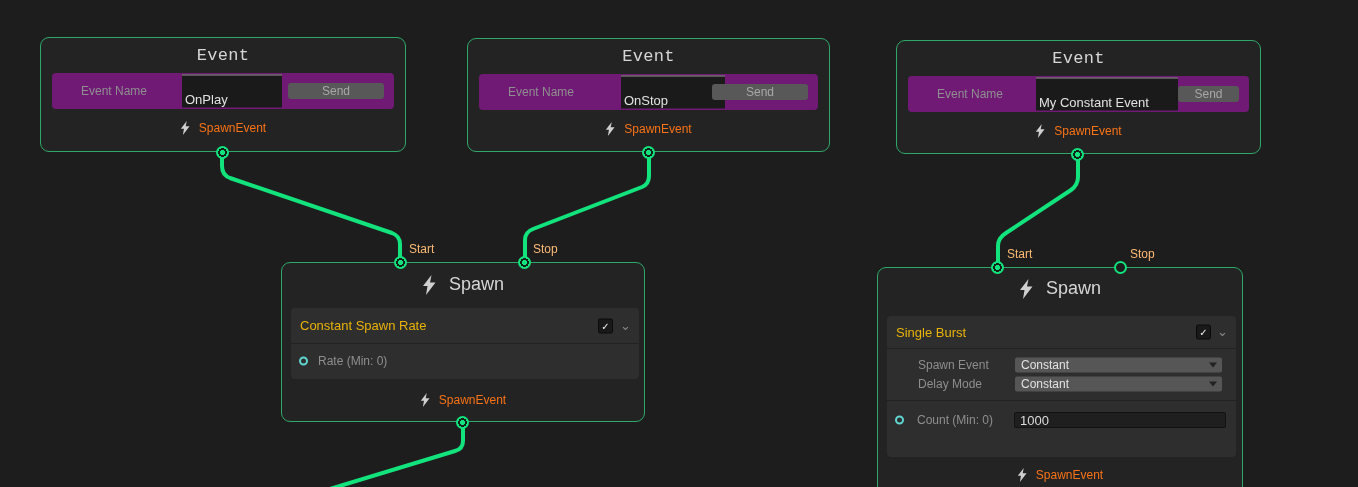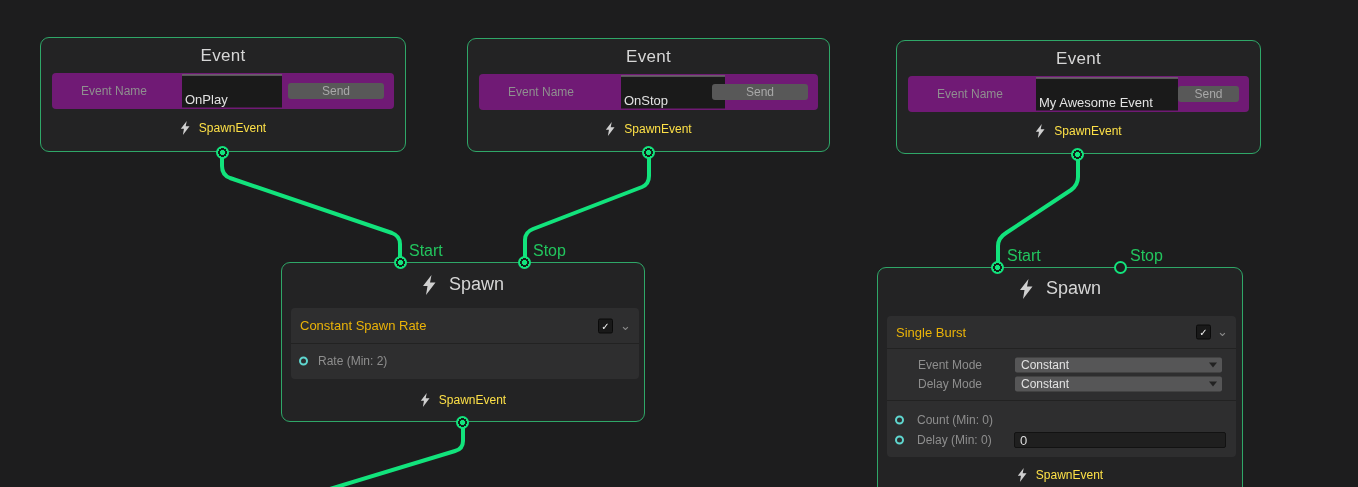--- a/index.html
+++ b/index.html
@@ -1,33 +1,33 @@
 <!DOCTYPE html>
 <html><head>
 <meta charset="utf-8">
 <style>
   html,body{margin:0;padding:0;background:#161616;}
   .canvas{position:relative;width:1358px;height:487px;background:#1d1d1e;overflow:hidden;
           font-family:"Liberation Sans",sans-serif;-webkit-font-smoothing:antialiased;}
 
   
   .node{position:absolute;background:#232324;border:1px solid #2fa768;border-radius:9px;box-sizing:border-box;}
-  .node-title{color:#d6d6d6;font-size:17px;text-align:center;padding-top:8px;letter-spacing:.3px;}
+  .node-title{color:#d6d6d6;font-size:17px;text-align:center;padding-top:8px;letter-spacing:.3px;font-family:Liberation Mono, monospace;}
 
   
   .event-row{position:absolute;left:11px;right:11px;top:35px;height:36px;background:#701a75;border-radius:4px;}
   .field-label{position:absolute;left:29px;top:50%;transform:translateY(-50%);font-size:12px;color:#8f8f8f;white-space:nowrap;}
   .event-field{position:absolute;left:130px;top:50%;transform:translateY(-50%);height:17px;line-height:16px;
                background:#1a1a1a;border-top:1px solid #969696;color:#e2e2e2;font-size:13px;padding:16px 3px;
                box-sizing:border-box;white-space:nowrap;overflow:hidden;}
   .send-btn{position:absolute;right:10px;top:50%;transform:translateY(-50%);height:16px;background:#585858;
             border:none;border-radius:3px;color:#a8a8a8;font-size:12px;line-height:16px;text-align:center;
             padding:0;font-family:inherit;cursor:pointer;}
   .node-footer{position:absolute;left:0;right:0;display:flex;justify-content:center;align-items:center;
-               gap:9px;color:#fde047;font-size:12px;}
+               gap:9px;color:#f97316;font-size:12px;}
   .event-node .node-footer{top:83px;}
 
   
   .spawn-title{position:absolute;left:0;right:0;top:11px;display:flex;justify-content:center;align-items:center;
                gap:13px;color:#d6d6d6;font-size:18px;}
   .bolt{display:inline-flex;color:#d0d0d0;}
   .block{position:absolute;background:#2e2e2f;border-radius:4px;}
   .block-header{position:relative;display:flex;align-items:center;}
   .block-title{margin-left:9px;font-size:13px;color:#eab308;}
   .checkbox{position:absolute;right:26px;top:50%;transform:translateY(-50%);width:13px;height:13px;
@@ -44,21 +44,21 @@
               padding:0 5px;box-sizing:border-box;}
   .dropdown{position:absolute;left:128px;top:50%;transform:translateY(-50%);height:15px;line-height:15px;
             background:#565657;border-radius:2px;color:#e2e2e2;font-size:12px;padding:0 6px;box-sizing:border-box;cursor:pointer;}
   .dd-arrow{position:absolute;right:5px;top:5px;width:0;height:0;border-left:4px solid transparent;
             border-right:4px solid transparent;border-top:5px solid #222;}
 
   
   .port{position:absolute;width:13px;height:13px;border-radius:50%;
         background:radial-gradient(circle,#12e37c 0 2.6px,#142019 2.6px 4.3px,#12e37c 4.3px 6.5px);}
   .port.hollow{background:#1d1d1e;border:2.5px solid #12e37c;box-sizing:border-box;}
-  .port-label{position:absolute;font-size:16px;color:#22c55e;white-space:nowrap;}
+  .port-label{position:absolute;font-size:12px;color:#fdba74;white-space:nowrap;}
   svg.edges{position:absolute;left:0;top:0;pointer-events:none;}
   path.edge{stroke:#12e37c;stroke-width:4;fill:none;stroke-linecap:round;pointer-events:stroke;}
 </style>
 </head>
 <body>
 
 <div class="canvas">
 
   <svg class="edges" width="1358" height="487">
     <path class="edge" d="M222 152 L222 166 Q222 175 230 178 L392 233 Q400 236 400 244 L400 262"></path>
@@ -98,21 +98,21 @@
           </svg>
       </span>
       <span>SpawnEvent</span>
     </div>
   </div>
 
   <div class="node event-node" style="left:896px;top:40px;width:365px;height:114px;">
     <div class="node-title">Event</div>
     <div class="event-row">
       <span class="field-label">Event Name</span>
-      <div class="event-field" style="left:128px;width:142px;">My Awesome Event</div>
+      <div class="event-field" style="left:128px;width:142px;">My Constant Event</div>
       <button class="send-btn" style="width:61px;">Send</button>
     </div>
     <div class="node-footer">
       <span class="bolt">
         <svg width="10" height="14" viewBox="0 0 14 20">
             <polygon points="9.5,0 1,11 5.5,11 4,20 13.5,7.5 8,7.5" fill="currentColor"></polygon>
           </svg>
       </span>
       <span>SpawnEvent</span>
     </div>
@@ -129,21 +129,21 @@
     </div>
     <div class="block" style="left:9px;right:5px;top:45px;height:71px;">
       <div class="block-header" style="height:35px;">
         <span class="block-title">Constant Spawn Rate</span>
         <span class="checkbox">✓</span>
         <span class="chev">⌄</span>
       </div>
       <div class="divider"></div>
       <div class="prop-row" style="height:34px;">
         <span class="dataport"></span>
-        <span class="prop-label">Rate (Min: 2)</span>
+        <span class="prop-label">Rate (Min: 0)</span>
       </div>
     </div>
     <div class="node-footer" style="top:130px;">
       <span class="bolt">
         <svg width="10" height="14" viewBox="0 0 14 20">
             <polygon points="9.5,0 1,11 5.5,11 4,20 13.5,7.5 8,7.5" fill="currentColor"></polygon>
           </svg>
       </span>
       <span>SpawnEvent</span>
     </div>
@@ -160,44 +160,40 @@
     </div>
     <div class="block" style="left:9px;right:6px;top:48px;height:141px;">
       <div class="block-header" style="height:32px;">
         <span class="block-title">Single Burst</span>
         <span class="checkbox" style="right:25px;">✓</span>
         <span class="chev">⌄</span>
       </div>
       <div class="divider"></div>
       <div style="padding:6px 0 7px 0;">
         <div class="prop-row" style="height:19px;">
-          <span class="prop-label" style="left:31px;">Event Mode</span>
+          <span class="prop-label" style="left:31px;">Spawn Event</span>
           <div class="dropdown" style="right:14px;">
             <span>Constant</span>
             <span class="dd-arrow"></span>
           </div>
         </div>
         <div class="prop-row" style="height:19px;">
           <span class="prop-label" style="left:31px;">Delay Mode</span>
           <div class="dropdown" style="right:14px;">
             <span>Constant</span>
             <span class="dd-arrow"></span>
           </div>
         </div>
       </div>
       <div class="divider"></div>
       <div style="padding:9px 0 5px 0;">
         <div class="prop-row" style="height:20px;">
           <span class="dataport"></span>
           <span class="prop-label" style="left:30px;">Count (Min: 0)</span>
-        </div>
-        <div class="prop-row" style="height:20px;">
-          <span class="dataport"></span>
-          <span class="prop-label" style="left:30px;">Delay (Min: 0)</span>
-          <div class="text-input" style="right:10px;height:16px;line-height:15px;">0</div>
+          <div class="text-input" style="right:10px;height:16px;line-height:15px;">1000</div>
         </div>
       </div>
     </div>
     <div class="node-footer" style="top:200px;">
       <span class="bolt">
         <svg width="10" height="14" viewBox="0 0 14 20">
             <polygon points="9.5,0 1,11 5.5,11 4,20 13.5,7.5 8,7.5" fill="currentColor"></polygon>
           </svg>
       </span>
       <span>SpawnEvent</span>

